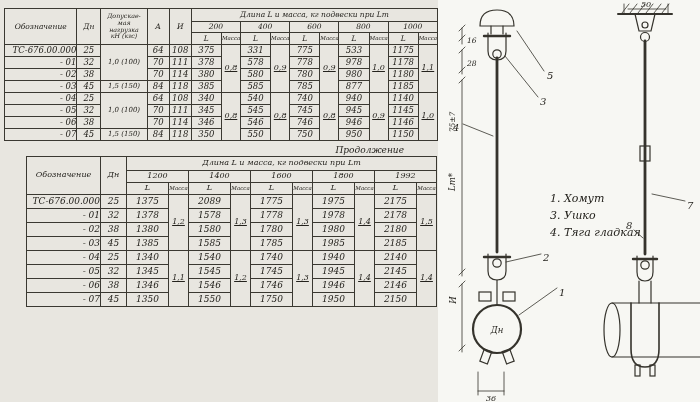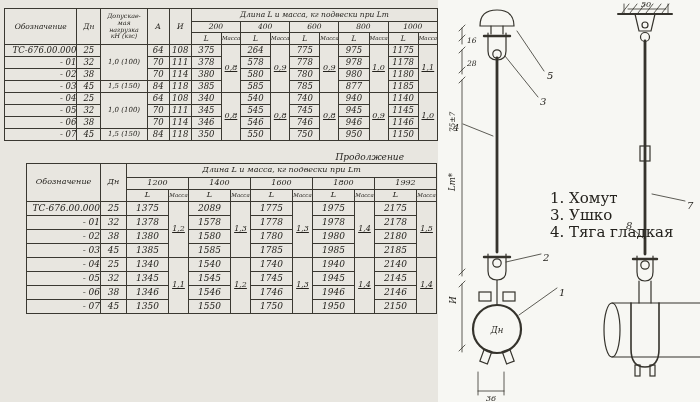--- a/index.html
+++ b/index.html
@@ -37,27 +37,27 @@
   #table2 thead th { font-size:8px; }
   #table2 tbody td { font-size:9px; height:14px; }
 
   th.load-h { white-space:pre-line; font-size:6.3px !important; }
   th.mass-h { font-size:5.5px !important; }
   td.des { text-align:right; padding-left:0; }
   td.load { font-size:7px !important;margin-left:47px; }
   td.mass { font-size:8px !important;text-decoration:underline; }
 
   .continuation {
-    text-align:right; margin:11px 34px 1px 0;
+    text-align:right; margin:4px 34px 1px 0;
     font-style:italic; font-size:9px;
   }
 
   .parts-list {
     position:absolute; left:112px; top:190px;
-    font-size:15px; line-height:17px;
+    font-style:italic; font-size:11px; line-height:17px;
     color:#24221d;
   }
 </style>
 </head>
 <body>
 
 <div class="tables-region">
   <div class="tables">
 
     <table id="table1">
@@ -112,25 +112,25 @@
       </thead>
       <tbody id="t1-body">
           <tr>
             <td class="des">ТС-676.00.000</td>
             <td>25</td>
             <td class="load" rowspan="3">1,0 (100)</td>
             <td>64</td>
             <td>108</td>
             <td>375</td>
             <td class="mass" rowspan="4">0,8</td>
-            <td>264</td>
+            <td>331</td>
             <td class="mass" rowspan="4">0,9</td>
             <td>775</td>
             <td class="mass" rowspan="4">0,9</td>
-            <td>975</td>
+            <td>533</td>
             <td class="mass" rowspan="4">1,0</td>
             <td>1175</td>
             <td class="mass" rowspan="4">1,1</td>
           </tr>
           <tr>
             <td class="des">- 01</td>
             <td>32</td>
             <td>70</td>
             <td>111</td>
             <td>378</td>

